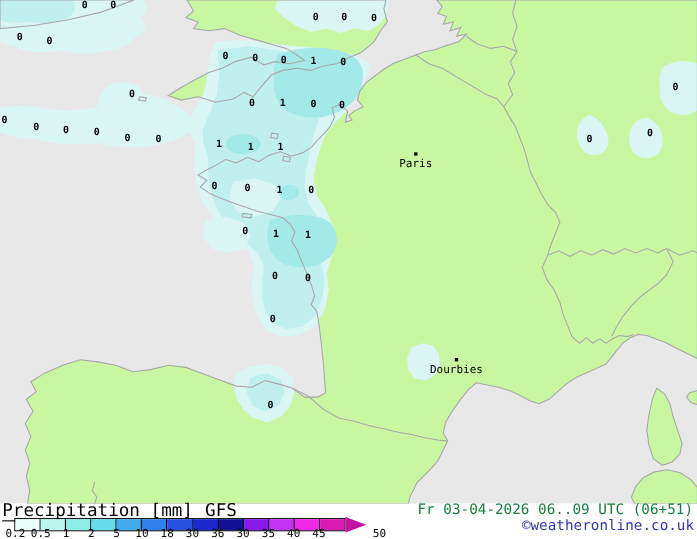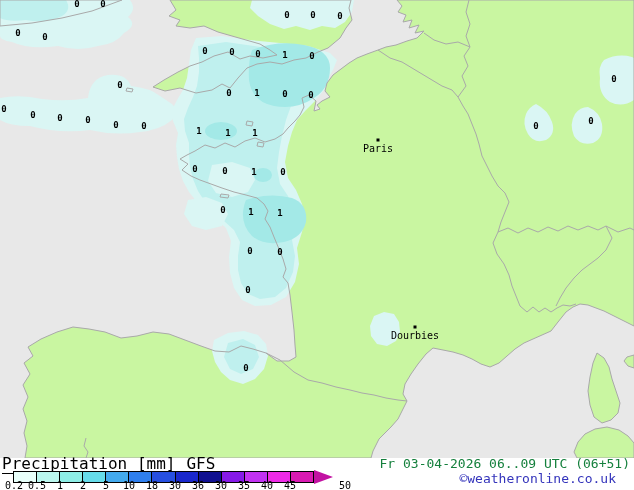--- a/index.html
+++ b/index.html
@@ -16,21 +16,21 @@
   .colorbar { position:absolute; left:13px; top:13px; width:301px; height:12px;
               border:1px solid #000; box-sizing:border-box; display:flex; }
   .colorbar .seg { flex:1 1 auto; border-right:1px solid #000; }
   .colorbar .seg:last-child { border-right:none; }
   .bar-arrow { position:absolute; left:314px; top:12px; width:0; height:0;
                border-top:7px solid transparent; border-bottom:7px solid transparent; }
   .tick-row { position:absolute; left:0; top:23px; width:340px; height:9px; }
   .tick-row span { position:absolute; top:0; transform:translateX(-50%);
                    font-size:10px; line-height:9px; color:#000; }
   .legend-datetime { position:absolute; right:4px; top:-1px; font-size:13px; line-height:14px; color:#15803d; white-space:nowrap; }
-  .legend-copyright { position:absolute; right:18px; top:14px; font-size:13px; line-height:14px; white-space:nowrap; }
+  .legend-copyright { position:absolute; right:3px; top:14px; font-size:13px; line-height:14px; white-space:nowrap; }
 </style>
 <style>
   .sea-fill { fill:#e8e8e8; }
   #land-fill-group use { fill:#c9f6a1; stroke:none; }
   #coast-stroke-group use { fill:none; stroke:#a9a9a9; stroke-width:1; }
   #border-group path { fill:none; stroke:#a9a9a9; stroke-width:1; }
   #precip-light-group path { fill:#daf6f4; }
   #precip-mid-group path { fill:#bff0ee; }
   #precip-mottle-group path { fill:#daf6f4; }
   #precip-heavy-group path, #precip-heavy-group ellipse { fill:#a3e9e7; }

